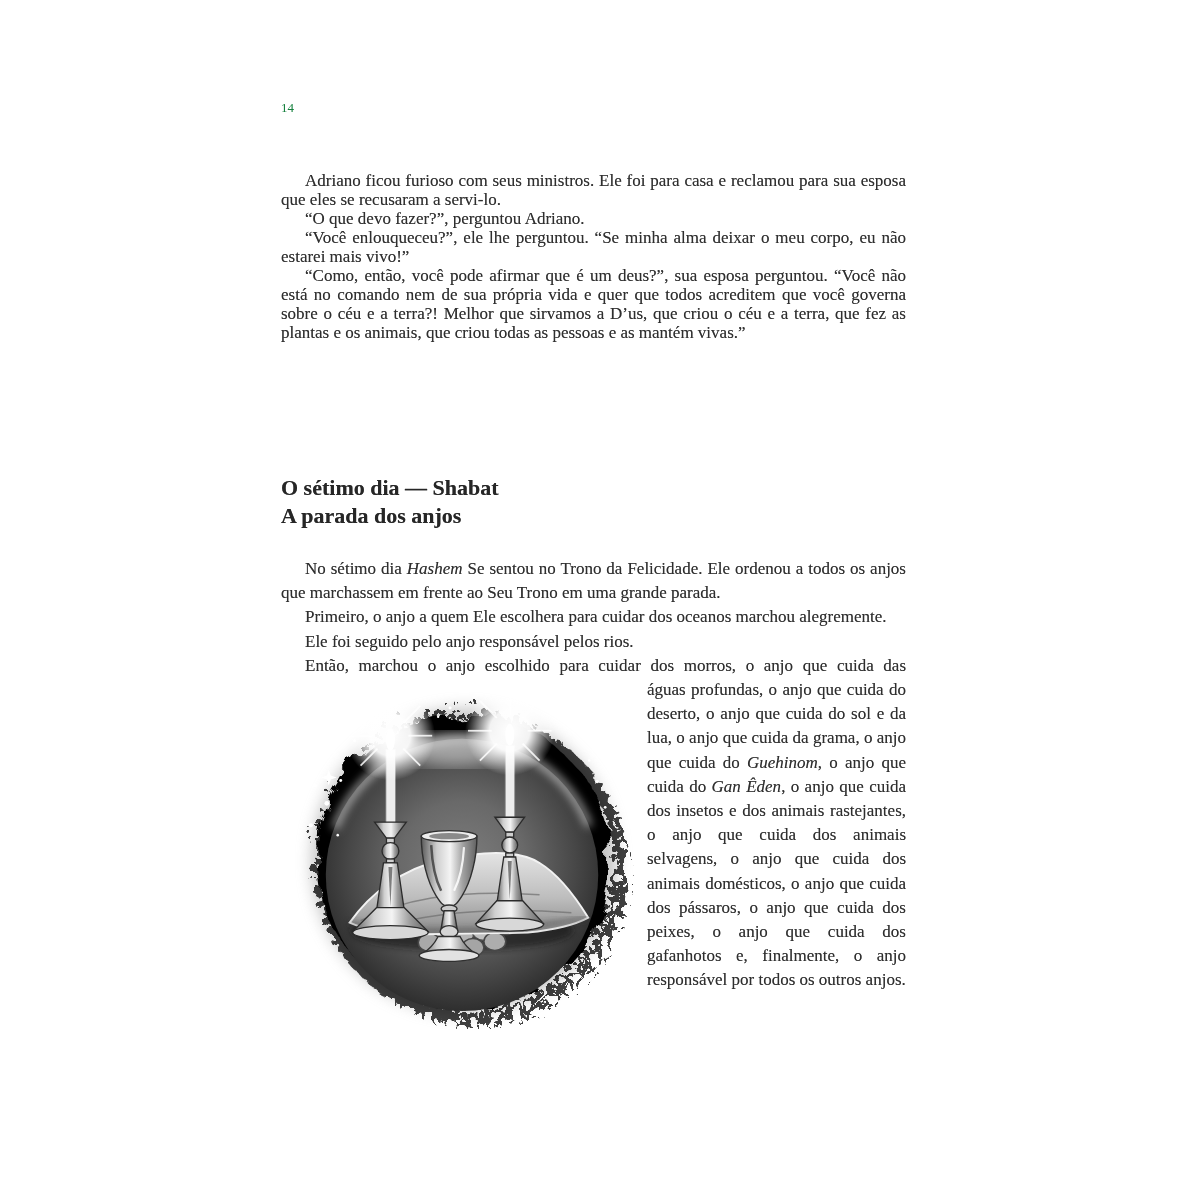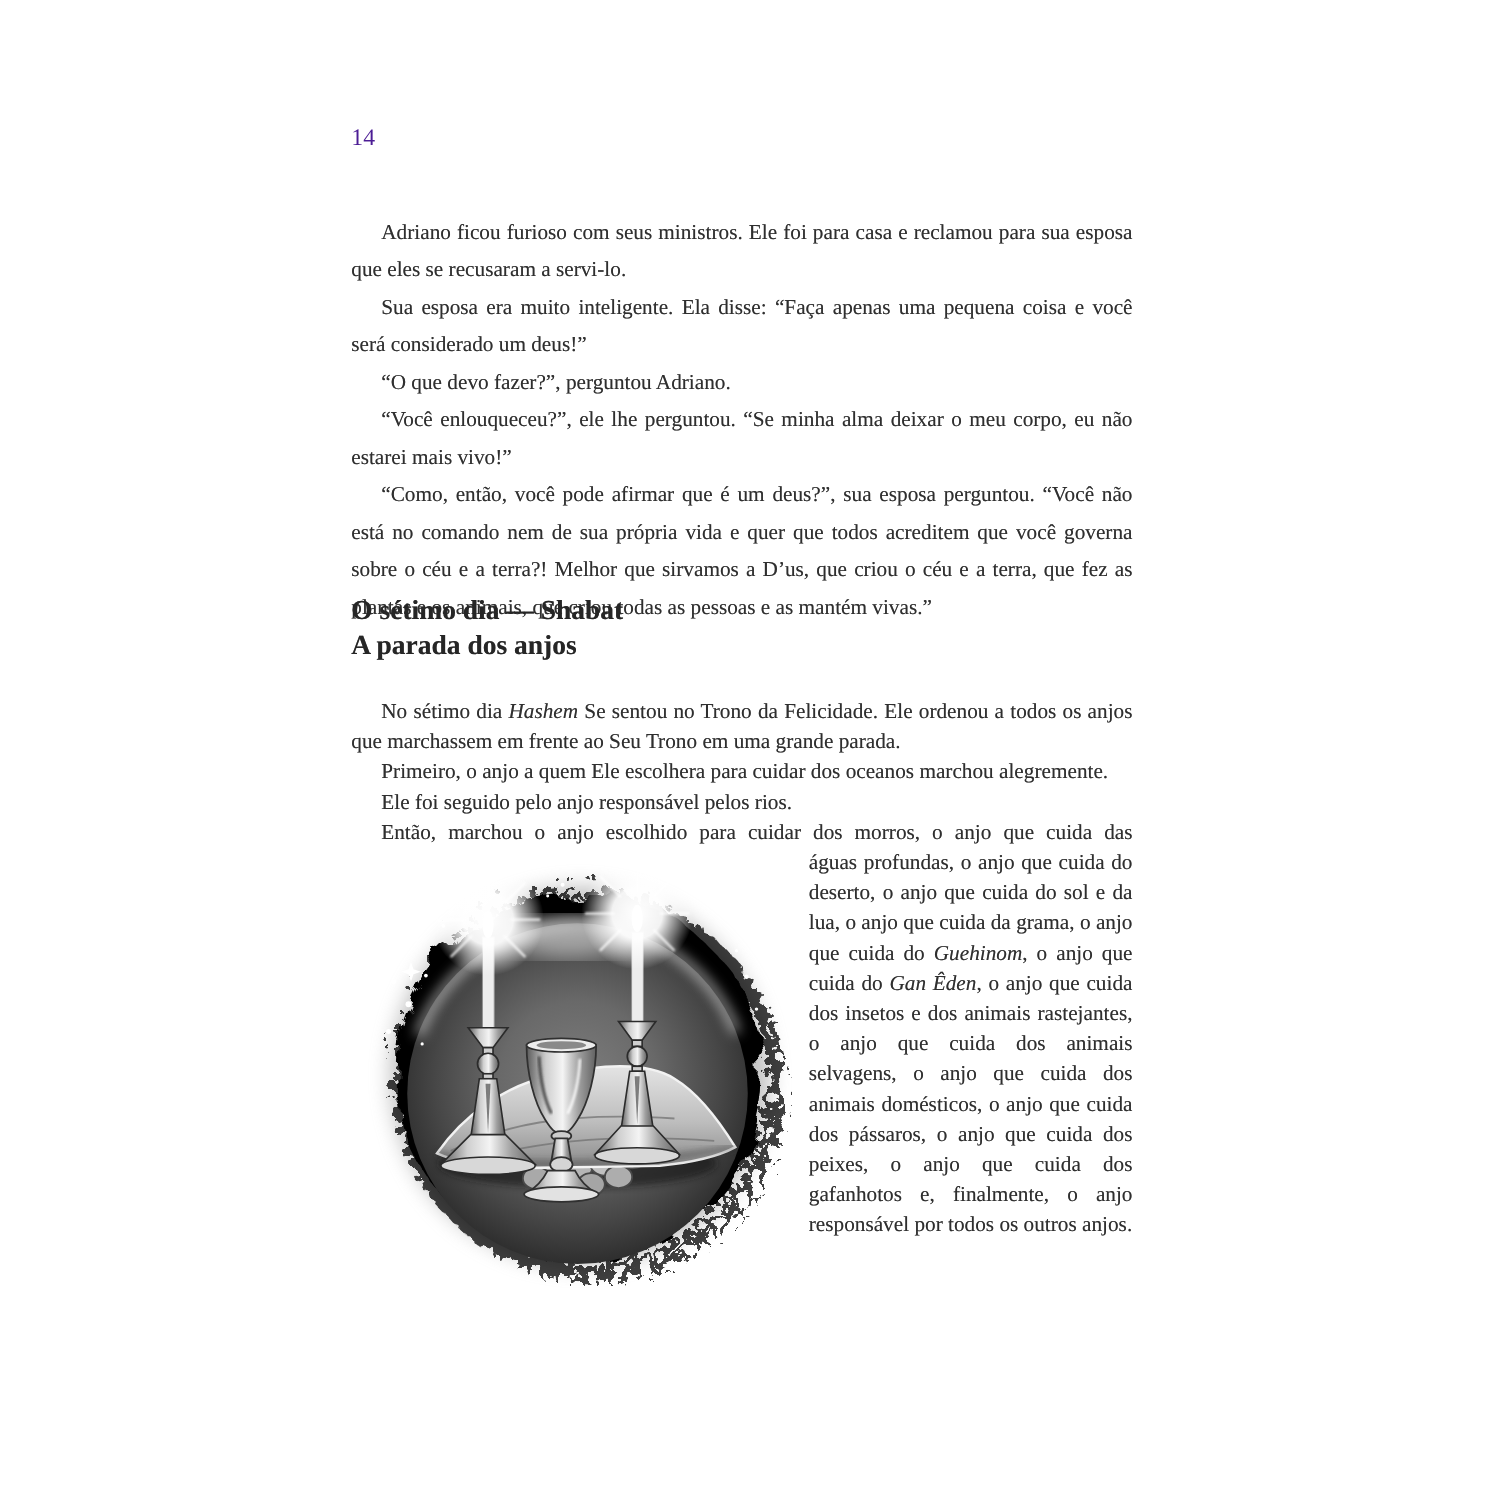--- a/index.html
+++ b/index.html
@@ -5,33 +5,33 @@
   html,body{margin:0;padding:0;}
   body{
     width:1200px;height:1200px;background:#ffffff;
     font-family:"Liberation Serif","DejaVu Serif",serif;
     color:#2f2f2f;
     -webkit-font-smoothing:antialiased;
   }
   .page{position:relative;width:1200px;height:1200px;background:#ffffff;overflow:hidden;}
 
   .page-number{
-    position:absolute;left:281px;top:100px;font-size:19px;color:#4c1d95;text-align:center;
+    position:absolute;left:281px;top:100px;font-size:13px;color:#15803d;text-align:center;
   }
   .running-head{
     position:absolute;left:281px;top:100px;width:625px;text-align:center;
     font-size:16.5px;letter-spacing:1.5px;color:#3c3c3c;
   }
 
   .body-text{
     position:absolute;left:281px;width:625px;
     font-size:17px;text-align:justify;
     text-shadow:0 0 .4px rgba(40,40,40,.5);
   }
-  .block1{top:171px;line-height:30px;}
+  .block1{top:171px;line-height:19px;}
   .block2{top:557px;line-height:24.2px;}
   .body-text p{margin:0;}
   .indent{text-indent:24px;}
   .force-justify{text-align-last:justify;}
 
   .section-heading{
     position:absolute;left:281px;top:474px;width:625px;
     font-size:22px;font-weight:bold;line-height:27.5px;color:#262626;
     text-shadow:0 0 .4px rgba(30,30,30,.55);
   }
@@ -47,21 +47,20 @@
 </style>
 </head>
 <body>
 
 <div class="page">
 
   <div class="page-number">14</div>
 
   <div class="body-text block1">
     <p class="indent">Adriano ficou furioso com seus ministros. Ele foi para casa e reclamou para sua esposa que eles se recusaram a servi-lo.</p>
-    <p class="indent">Sua esposa era muito inteligente. Ela disse: “Faça apenas uma pequena coisa e você será considerado um deus!”</p>
     <p class="indent">“O que devo fazer?”, perguntou Adriano.</p>
     <p class="indent">“Você enlouqueceu?”, ele lhe perguntou. “Se minha alma deixar o meu corpo, eu não estarei mais vivo!”</p>
     <p class="indent">“Como, então, você pode afirmar que é um deus?”, sua esposa perguntou. “Você não está no comando nem de sua própria vida e quer que todos acreditem que você governa sobre o céu e a terra?! Melhor que sirvamos a D’us, que criou o céu e a terra, que fez as plantas e os animais, que criou todas as pessoas e as mantém vivas.”</p>
   </div>
 
   <div class="section-heading">
     <div>O sétimo dia — Shabat</div>
     <div>A parada dos anjos</div>
   </div>
 

